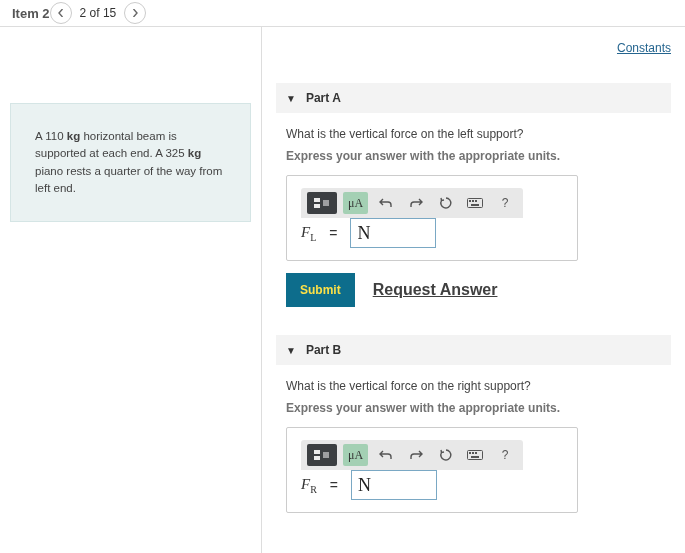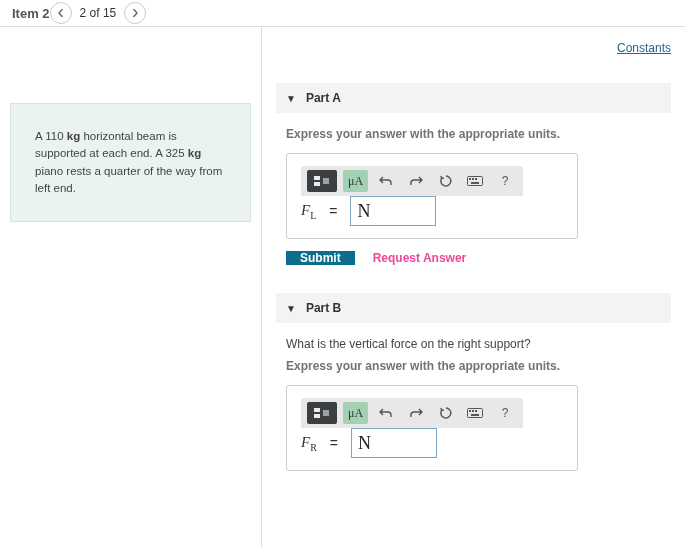--- a/index.html
+++ b/index.html
@@ -27,22 +27,22 @@
   .tool-dark { background: #3c3f42; color: #fff; width: 30px; }
   .tool-green { background: #a4d0b4; color: #333; width: 26px; font-family: "Times New Roman", serif; }
   .tool-plain { color: #555; }
   .answer-row { display: flex; align-items: center; gap: 13px; }
   .var-label { font-family: "Times New Roman", serif; font-style: italic; font-size: 15px; color: #333; }
   .var-sub { font-size: 10px; vertical-align: sub; font-style: normal; }
   .equals { font-size: 14px; color: #333; }
   .value-input { width: 104px; height: 30px; border: 1px solid #7aa8c4; padding: 0 6px; font-size: 17px; font-family: Arial, sans-serif; color: #222; }
   .unit-input { width: 86px; height: 30px; border: 1px solid #7aa8c4; padding: 0 6px; font-size: 18px; font-family: "Times New Roman", serif; color: #222; }
   .actions { display: flex; align-items: center; gap: 18px; margin-top: 12px; }
-  .submit-btn { background: #0d6d8c; color: #ffffff; border: none; padding: 0 14px; font-size: 12px; font-weight: bold; cursor: pointer; }
-  .request-link { color: #ec4899; font-size: 12px; font-weight: bold; cursor: pointer; }
+  .submit-btn { background: #0d6d8c; color: #fde047; border: none; padding: 10px 14px; font-size: 12px; font-weight: bold; cursor: pointer; }
+  .request-link { color: #404040; text-decoration: underline; font-size: 16px; font-weight: bold; cursor: pointer; }
   .bold-weight { font-weight: bold; }
 </style>
 </head>
 <body>
 
 <div class="header">
   <div class="header-title">Item 2</div>
   <div class="nav-group">
     <div class="nav-btn">
       <svg width="8" height="8" viewBox="0 0 8 8">
@@ -67,20 +67,21 @@
 
   <div class="right-col">
     <a class="constants">Constants</a>
     <div class="parts">
 
       <div class="part-header">
         <span class="part-caret">▼</span>
         <span class="part-title">Part A</span>
       </div>
       <div class="part-body">
+        <div class="question">What is the vertical force on the left support?</div>
         <div class="instruct">Express your answer with the appropriate units.</div>
         <div class="answer-box">
           <div class="toolbar">
             <div class="tool-btn tool-dark">
               <svg width="18" height="12" viewBox="0 0 18 12">
                   <rect x="1" y="1" width="6" height="4" fill="#fff" opacity="0.9"></rect>
                   <rect x="1" y="7" width="6" height="4" fill="#fff" opacity="0.9"></rect>
                   <rect x="10" y="3" width="6" height="6" fill="#fff" opacity="0.5"></rect>
                 </svg>
             </div>

